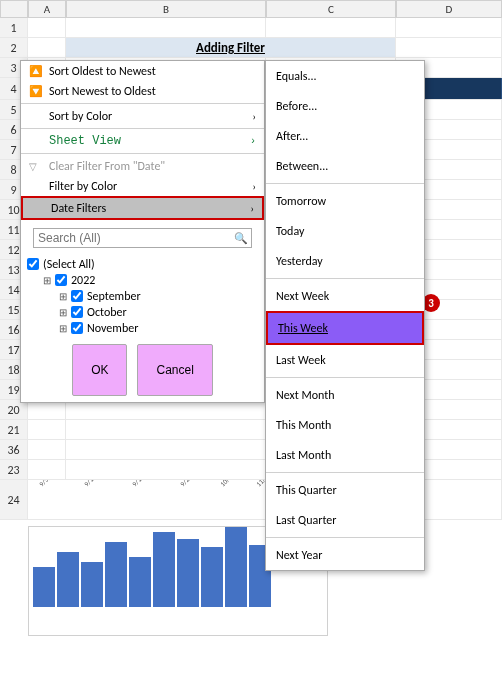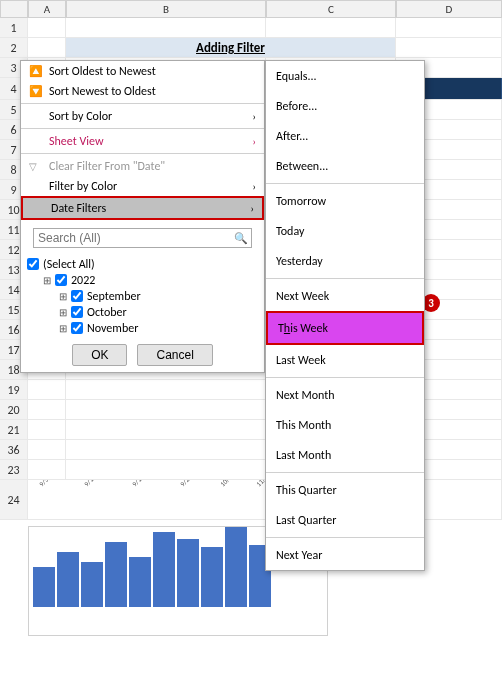--- a/index.html
+++ b/index.html
@@ -46,39 +46,39 @@
     .menu-item { display: flex; align-items: center; padding: 3px 8px; font-size: 12px; color: #000; cursor: pointer; white-space: nowrap; }
     .menu-item-icon { width: 20px; font-size: 11px; }
     .menu-separator { height: 1px; background: #d0d0d0; margin: 2px 0; }
     .menu-item-arrow { margin-left: auto; font-size: 10px; }
     .menu-item-highlighted { background: #c0c0c0; font-weight: normal; }
     .menu-item-red-border { border: 2px solid #cc0000; }
 
     
     .submenu { position: absolute; top: 60px; left: 265px; width: 160px; background: #fff; border: 1px solid #aaa; box-shadow: 2px 2px 6px rgba(0,0,0,0.3); z-index: 11; }
     .submenu-item { display: flex; align-items: center; padding: 8px 10px; font-size: 12px; color: #000; cursor: pointer; }
-    .submenu-item-highlighted { background: #d946ef; }
+    .submenu-item-highlighted { background: #8b5cf6; text-decoration: underline; }
     .submenu-item-red-border { border: 2px solid #cc0000; }
 
     
     .search-box { display: flex; align-items: center; margin: 4px 6px; border: 1px solid #aaa; background: #fff; }
     .search-input { flex: 1; border: none; outline: none; font-size: 12px; padding: 2px 4px; }
     .search-icon-btn { width: 20px; display: flex; align-items: center; justify-content: center; font-size: 11px; cursor: pointer; }
 
     
     .checkbox-tree { padding: 2px 6px; }
     .checkbox-item { display: flex; align-items: center; padding: 1px 0; font-size: 12px; }
     .checkbox-item input[type=checkbox] { margin-right: 4px; width: 12px; height: 12px; }
     .checkbox-child { padding-left: 16px; }
     .checkbox-grandchild { padding-left: 32px; }
     .expand-icon { width: 12px; font-size: 10px; color: #555; cursor: pointer; display: inline-block; }
 
     
     .btn-row { display: flex; justify-content: center; gap: 10px; padding: 6px; }
-    .btn { padding: 3px 18px; border: 1px solid #aaa; background: #e5e5e5; cursor: pointer; font-size: 12px; border-radius: 2px; }
+    .btn { padding: 18px 18px; border: 1px solid #aaa; background: #f0abfc; cursor: pointer; font-size: 12px; border-radius: 2px; }
 
     
     .underline { text-decoration: underline; }
 
     
     .badge-1 { top: 82px; left: 263px; }
     .badge-2 { top: 175px; left: 100px; }
     .badge-3 { top: 294px; left: 422px; }
   </style>
 </head>
@@ -311,21 +311,21 @@
       <span class="menu-item-icon">🔽</span>
       <span>Sort Newest to Oldest</span>
     </div>
     <div class="menu-separator"></div>
     <div class="menu-item">
       <span class="menu-item-icon"></span>
       <span>Sort by Color</span>
       <span class="menu-item-arrow">›</span>
     </div>
     <div class="menu-separator"></div>
-    <div class="menu-item" style="color:#be185d;">
+    <div class="menu-item" style="color:#15803d;font-family:Liberation Mono, monospace;">
       <span class="menu-item-icon"></span>
       <span>Sheet View</span>
       <span class="menu-item-arrow">›</span>
     </div>
     <div class="menu-separator"></div>
     <div class="menu-item" style="color:#999;">
       <span class="menu-item-icon" style="font-size:10px;">▽</span>
       <span>Clear Filter From "Date"</span>
     </div>
     <div class="menu-item">

